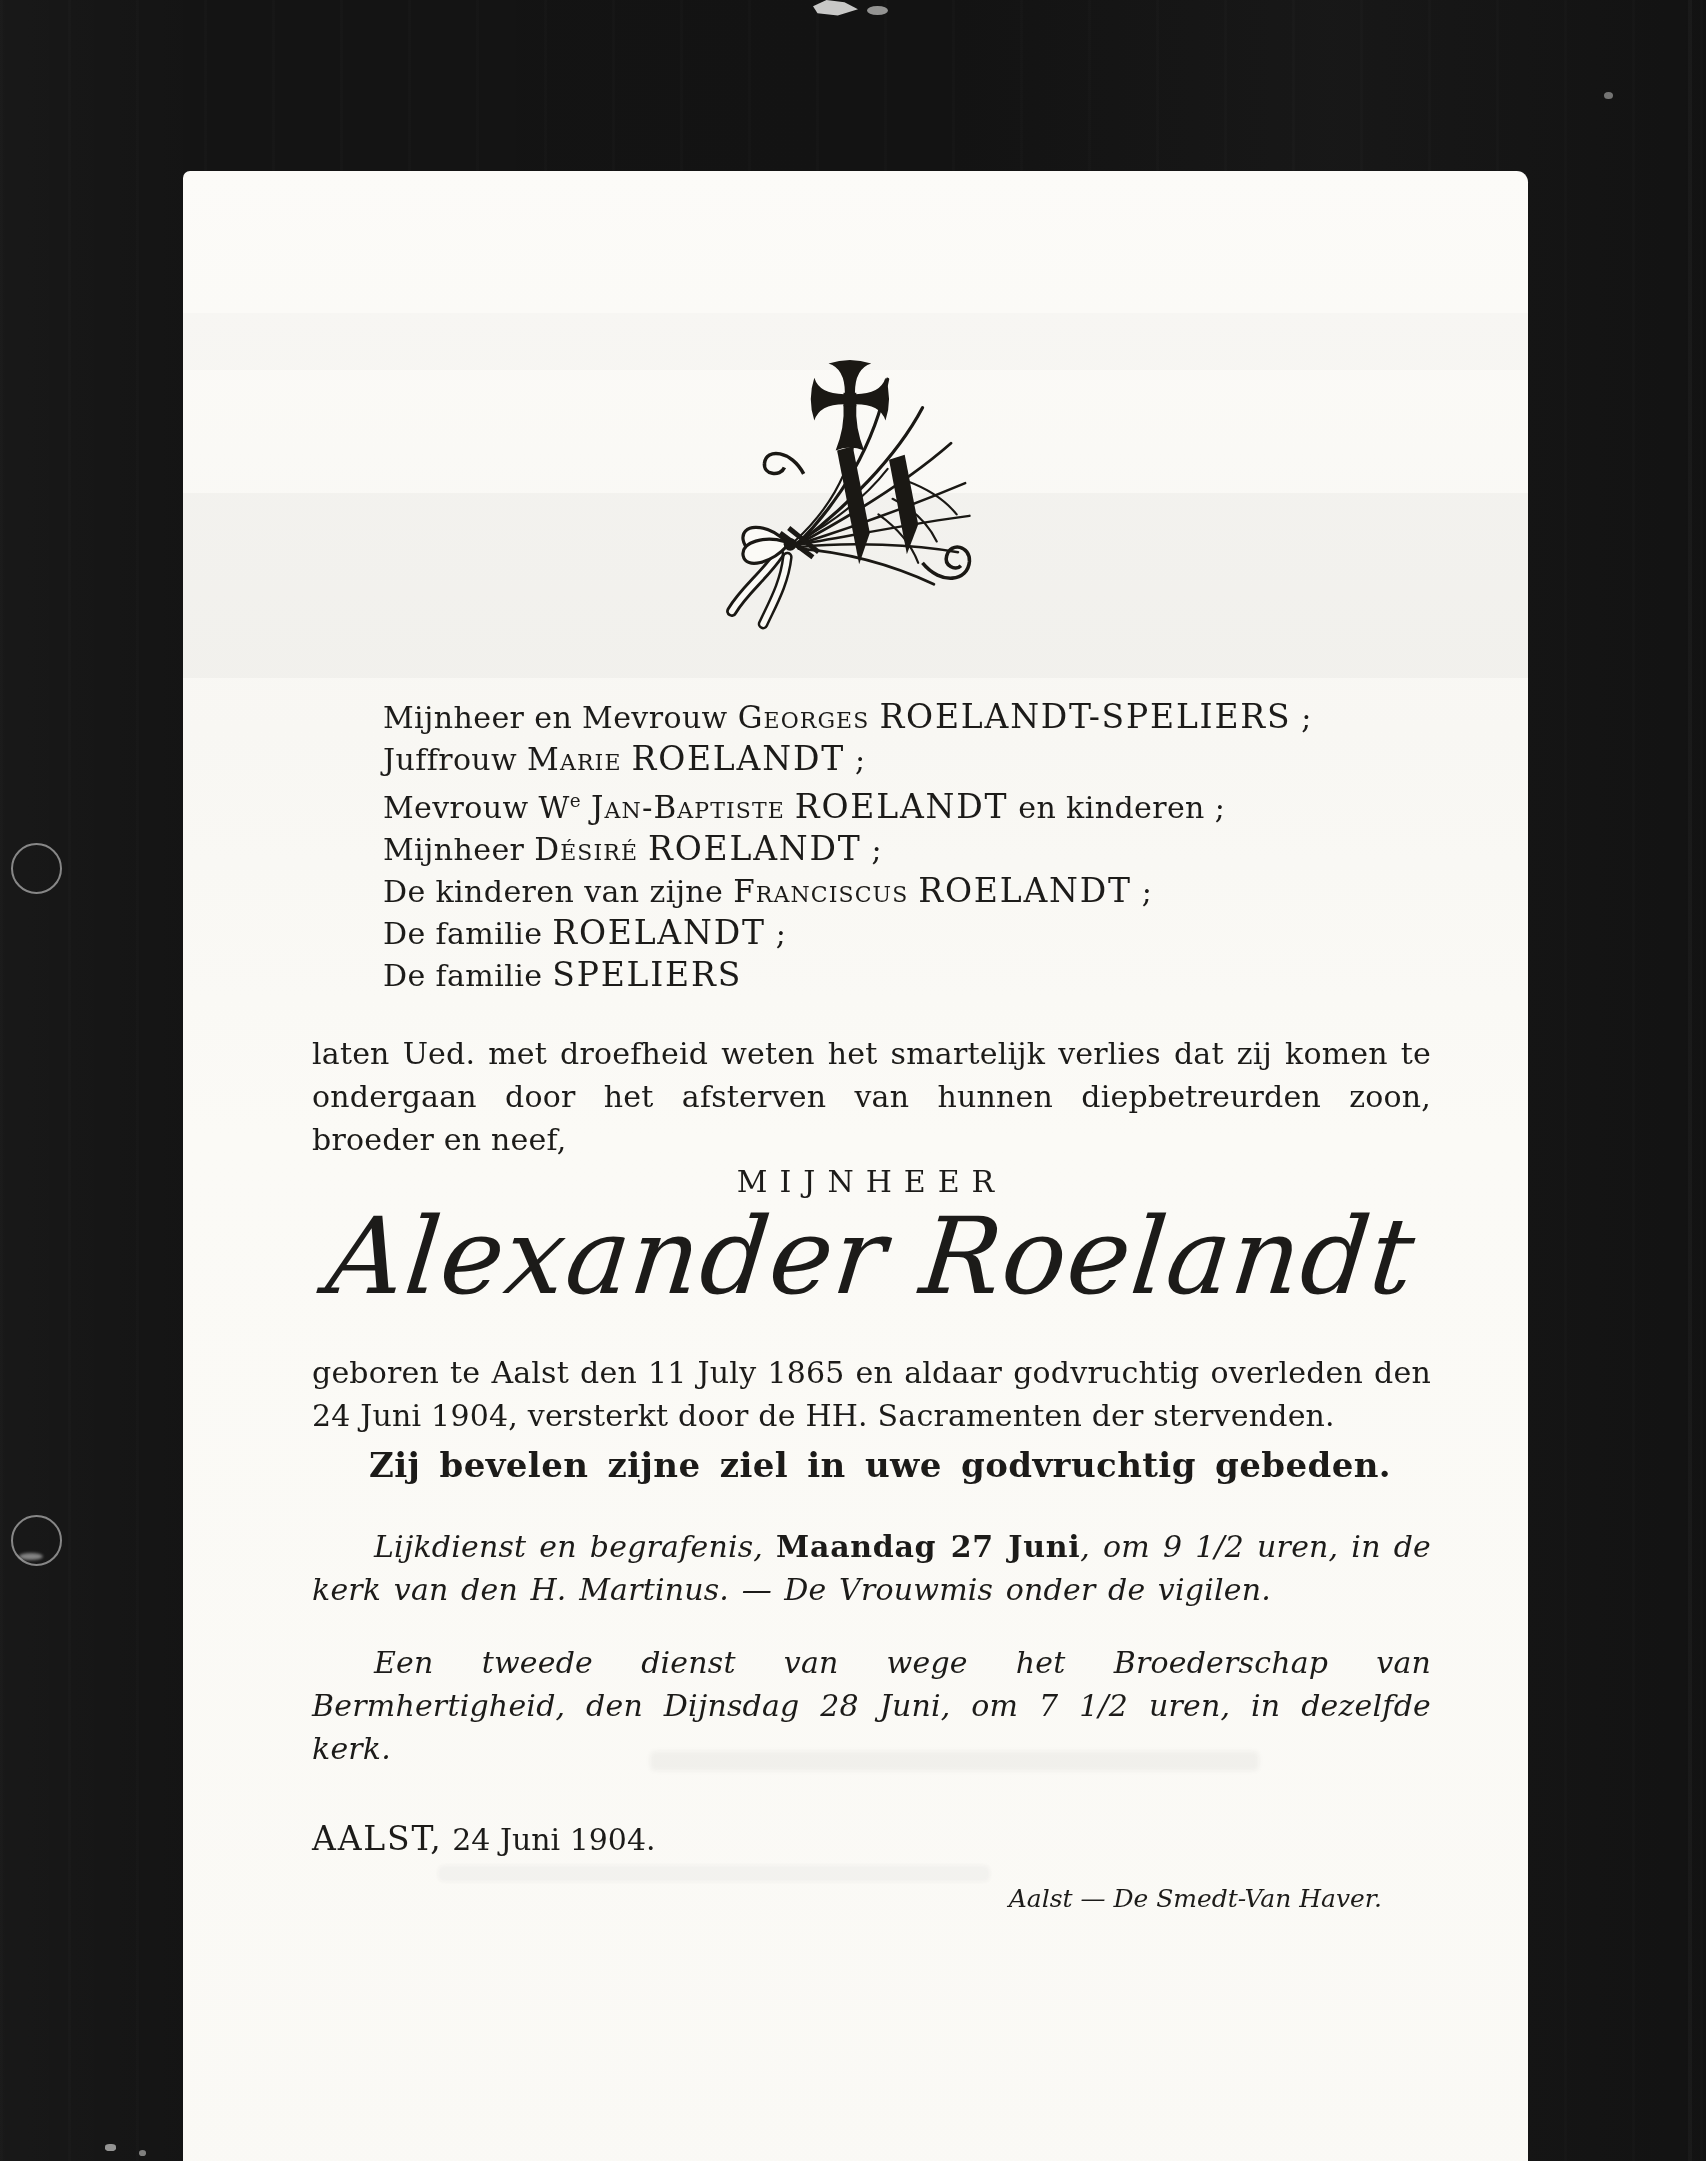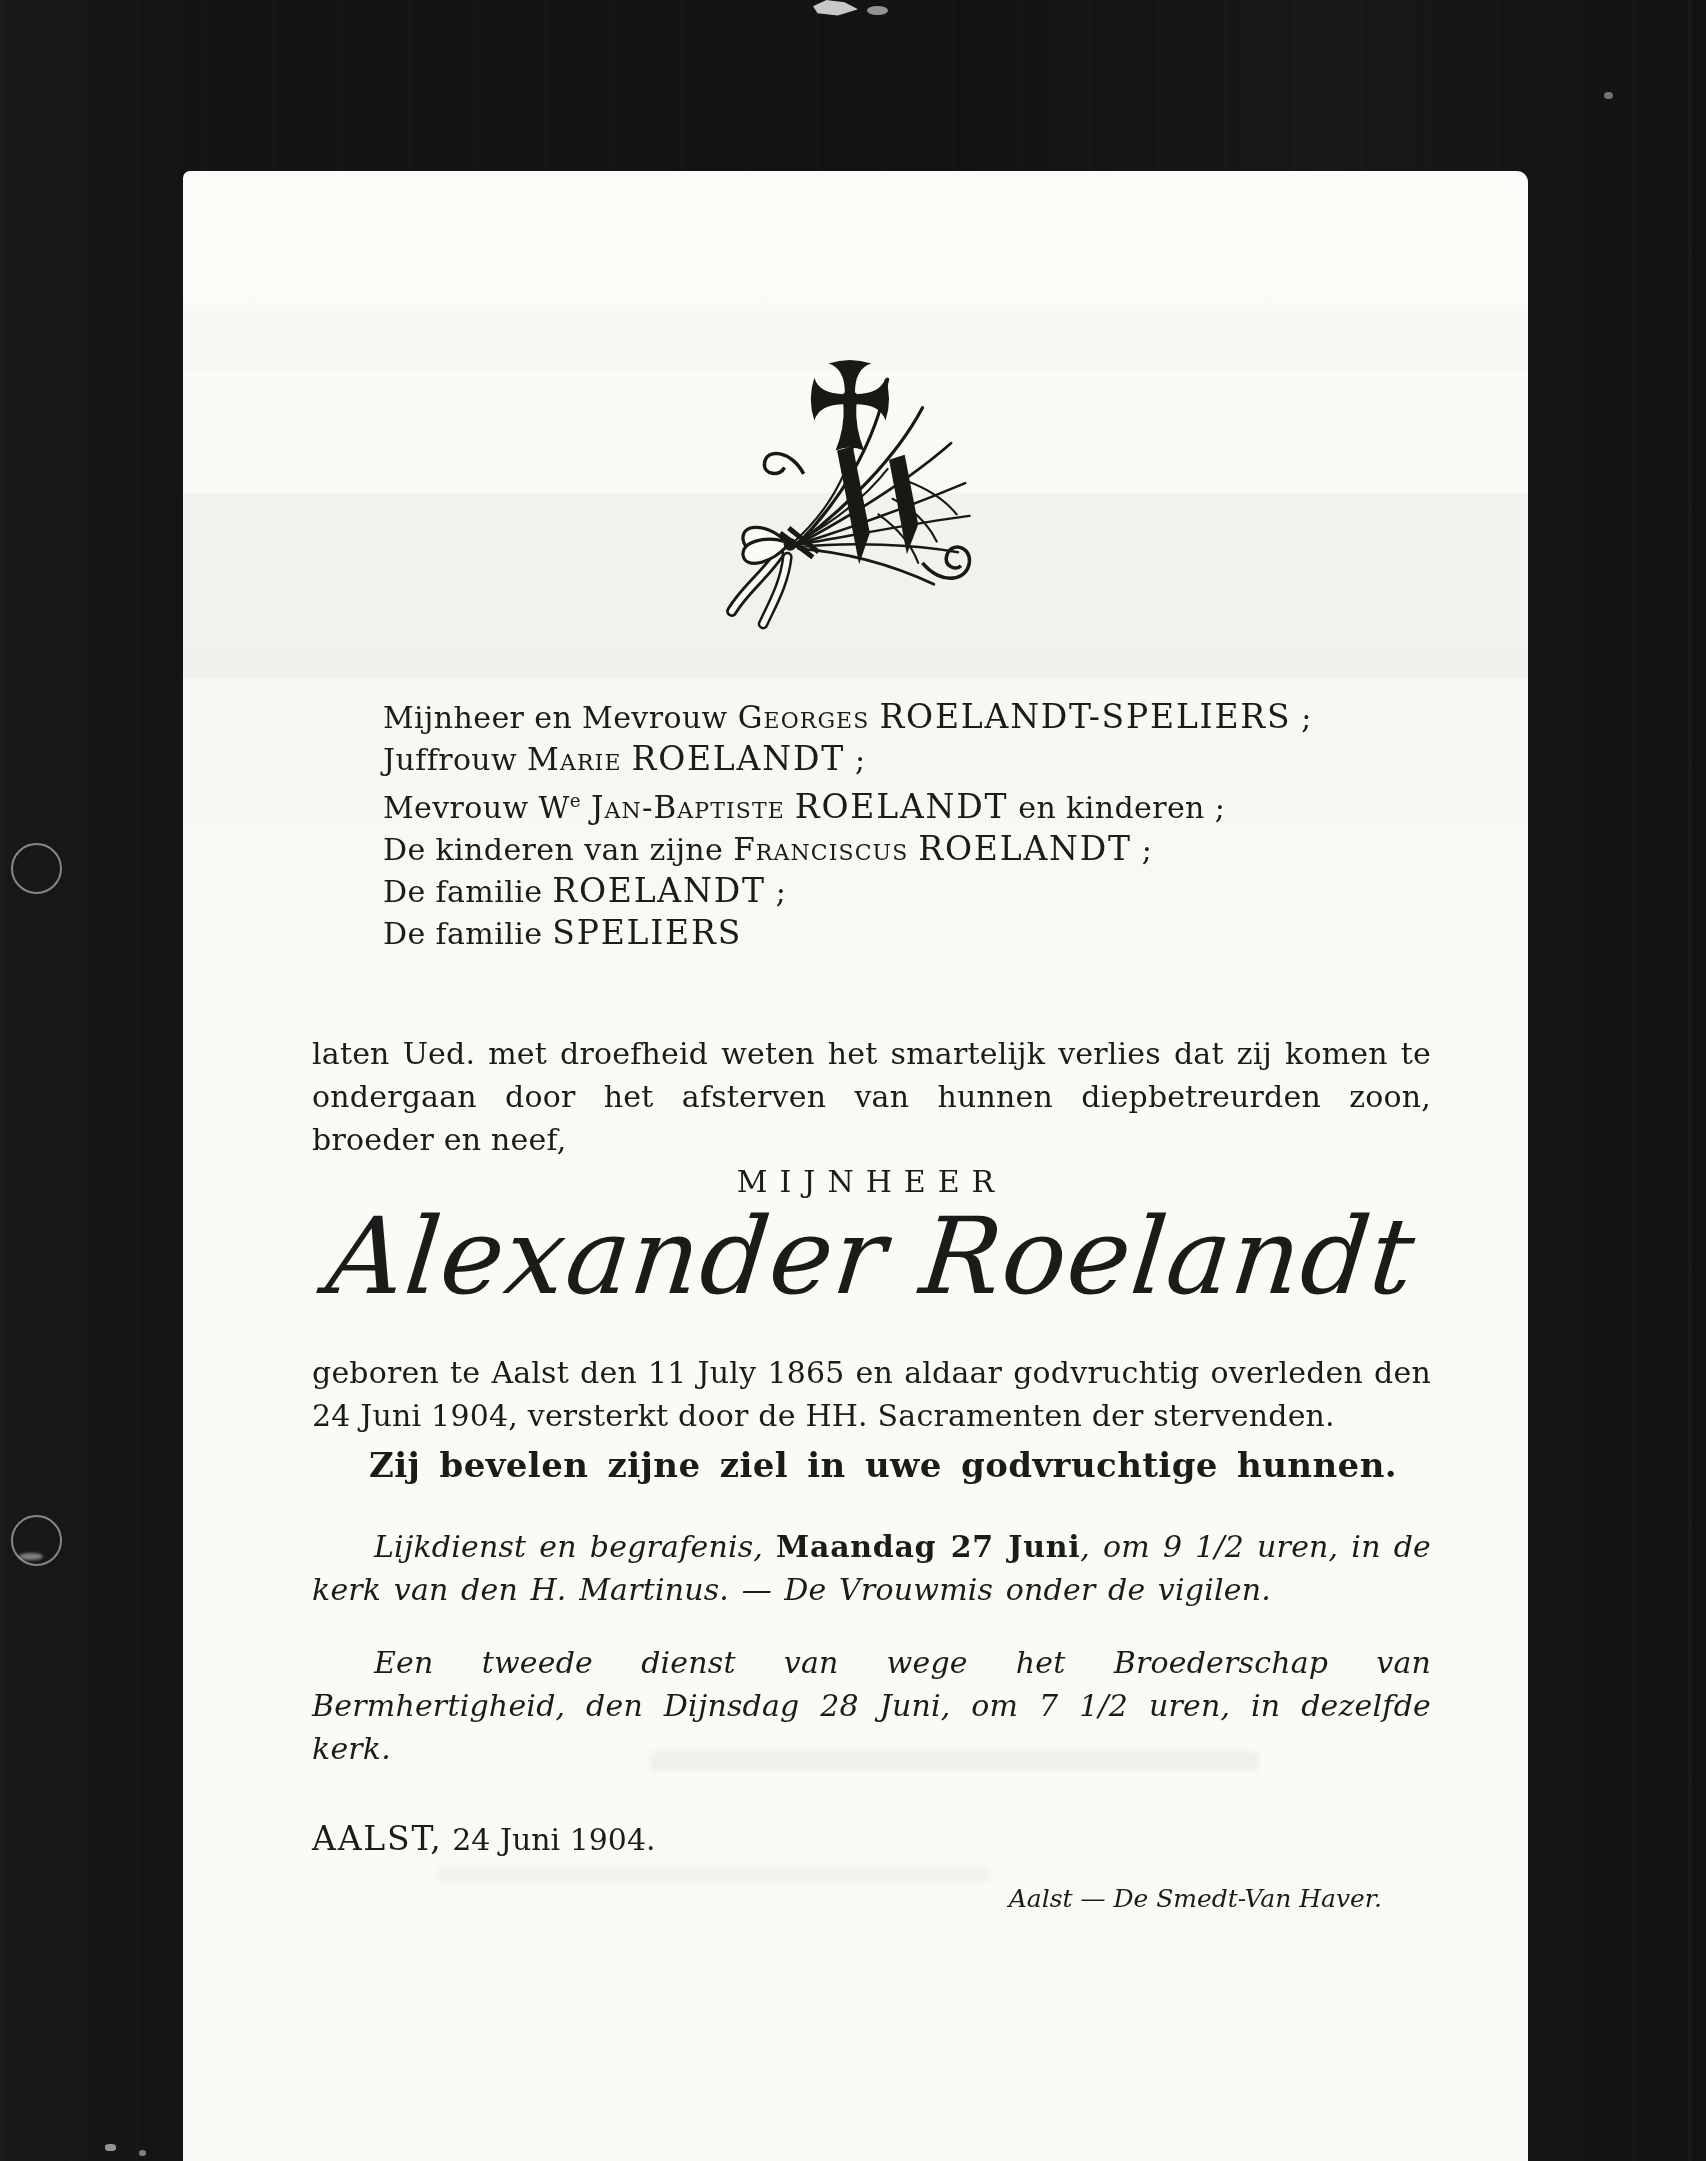--- a/index.html
+++ b/index.html
@@ -122,34 +122,35 @@
       <path d="M152 288 L198 322" stroke="#1a1814" stroke-width="7"></path>
       <path d="M164 281 L206 315" stroke="#1a1814" stroke-width="7"></path>
       <circle cx="166" cy="304" r="9" fill="#1a1814"></circle>
     </g>
   </svg>
 
   <div class="family-list">
       <div class="family-line"><span class="seg-normal">Mijnheer en Mevrouw </span><span class="seg-smallcaps">Georges</span><span class="seg-normal"> </span><span class="seg-caps">ROELANDT-SPELIERS</span><span class="seg-normal"> ;</span></div>
       <div class="family-line"><span class="seg-normal">Juffrouw </span><span class="seg-smallcaps">Marie</span><span class="seg-normal"> </span><span class="seg-caps">ROELANDT</span><span class="seg-normal"> ;</span></div>
       <div class="family-line"><span class="seg-normal">Mevrouw W</span><span class="seg-sup">e</span><span class="seg-normal"> </span><span class="seg-smallcaps">Jan-Baptiste</span><span class="seg-normal"> </span><span class="seg-caps">ROELANDT</span><span class="seg-normal"> en kinderen ;</span></div>
+      <div class="family-line"><span class="seg-normal">Mijnheer </span><span class="seg-smallcaps">Désiré</span><span class="seg-normal"> </span><span class="seg-caps">ROELANDT</span><span class="seg-normal"> ;</span></div>
       <div class="family-line"><span class="seg-normal">De kinderen van zijne </span><span class="seg-smallcaps">Franciscus</span><span class="seg-normal"> </span><span class="seg-caps">ROELANDT</span><span class="seg-normal"> ;</span></div>
       <div class="family-line"><span class="seg-normal">De familie </span><span class="seg-caps">ROELANDT</span><span class="seg-normal"> ;</span></div>
       <div class="family-line"><span class="seg-normal">De familie </span><span class="seg-caps">SPELIERS</span></div>
     </div>
 
   <div class="content para intro">laten Ued. met droefheid weten het smartelijk verlies dat zij komen te ondergaan door het afsterven van hunnen diepbetreurden zoon, broeder en neef,</div>
 
   <div class="content honorific">MIJNHEER</div>
 
   <div class="content deceased">Alexander Roelandt</div>
 
   <div class="content para birthdeath">geboren te Aalst den 11 July 1865 en aldaar godvruchtig overleden den 24 Juni 1904, versterkt door de HH. Sacramenten der stervenden.</div>
 
-  <div class="content prayer">Zij bevelen zijne ziel in uwe godvruchtige hunnen.</div>
+  <div class="content prayer">Zij bevelen zijne ziel in uwe godvruchtig gebeden.</div>
 
   <div class="content para service"><span class="seg-italic">Lijkdienst en begrafenis, </span><span class="seg-boldupright">Maandag 27 Juni</span><span class="seg-italic">, om 9 1/2 uren, in de kerk van den H. Martinus. — De Vrouwmis onder de vigilen.</span></div>
 
   <div class="content para second">Een tweede dienst van wege het Broederschap van Bermhertigheid, den Dijnsdag 28 Juni, om 7 1/2 uren, in dezelfde kerk.</div>
 
   <div class="content placedate"><span class="seg-caps">AALST,</span><span class="seg-normal"> 24 Juni 1904.</span></div>
 
   <div class="content printer">Aalst — De Smedt-Van Haver.</div>
 </div>
 

